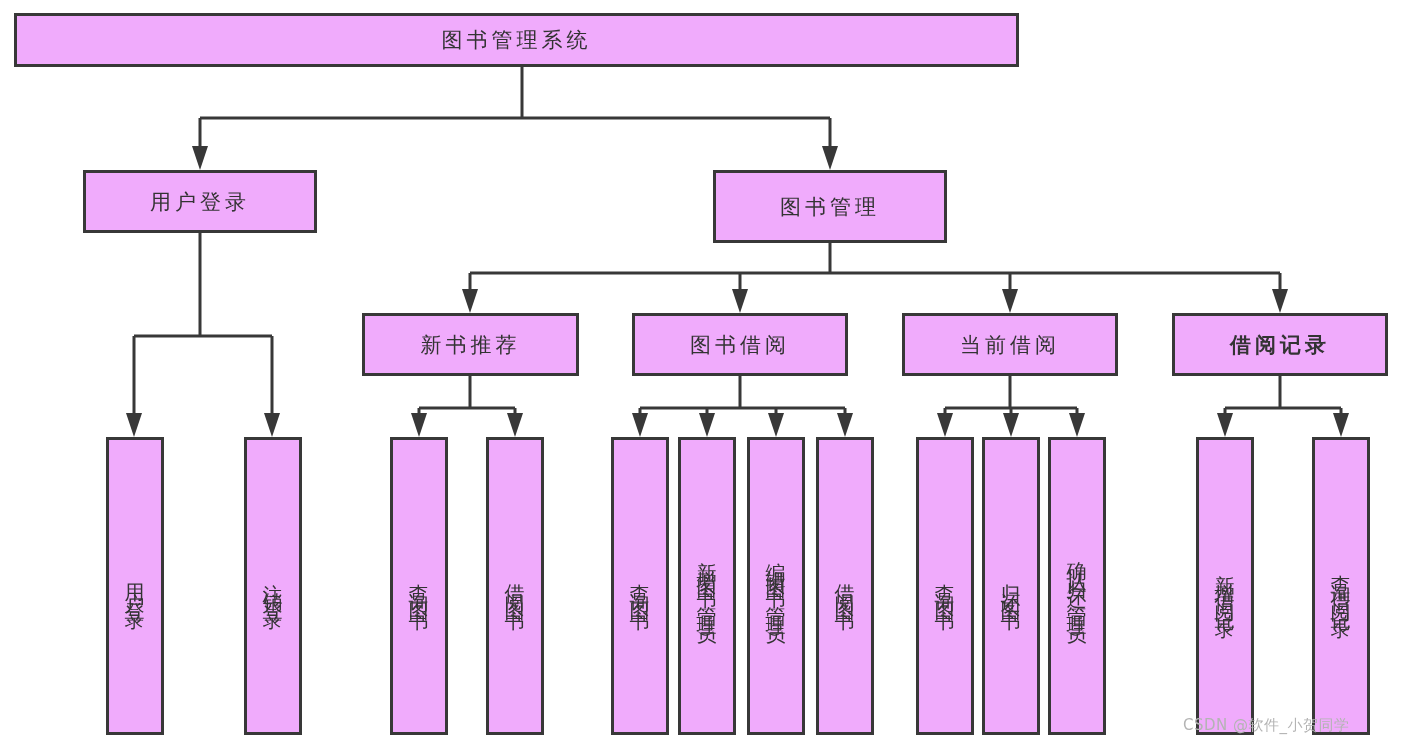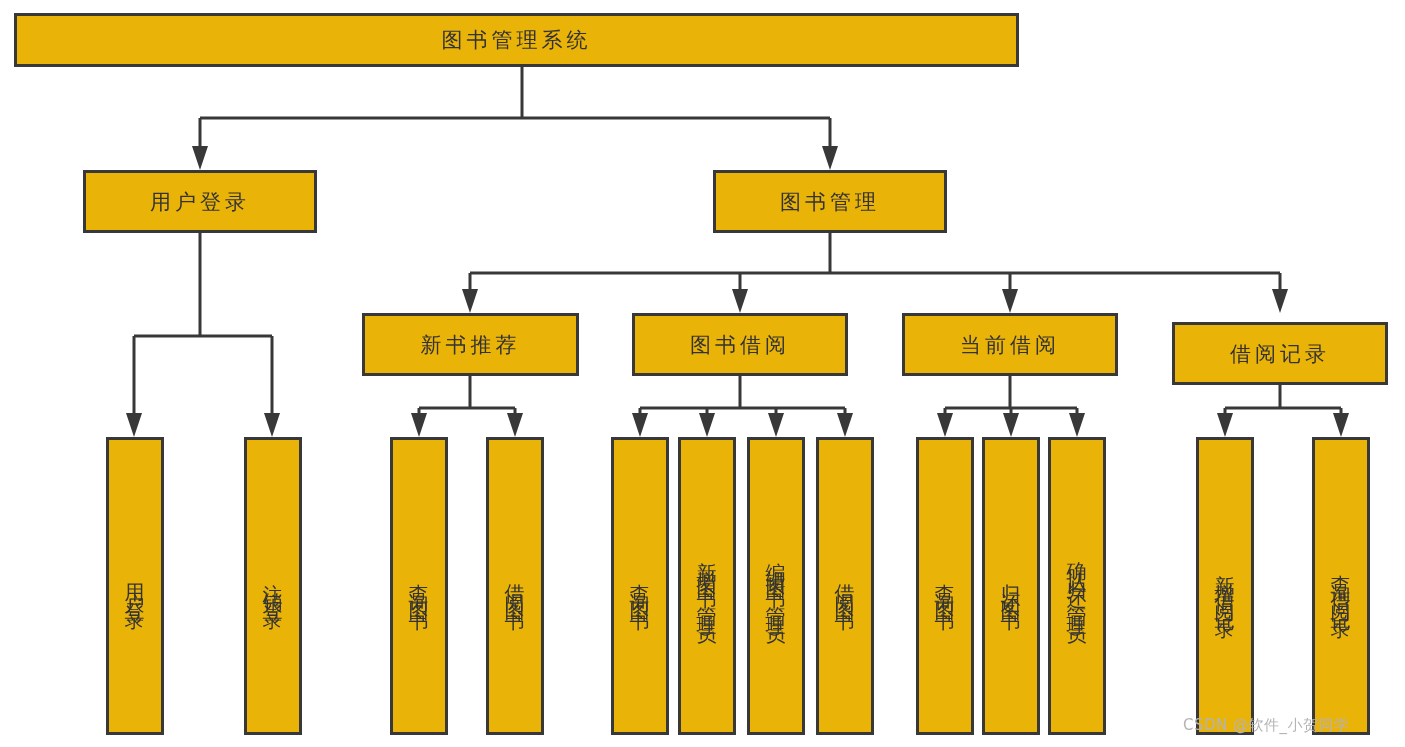--- a/index.html
+++ b/index.html
@@ -27,21 +27,21 @@
     stroke: #383838;
     stroke-width: 3;
   }
   svg.connectors .ah {
     fill: #383838;
     stroke: none;
   }
   .box {
     position: absolute;
     box-sizing: border-box;
-    background: #eab308;
+    background: #f0abfc;
     border: 3px solid #383838;
     display: flex;
     align-items: center;
     justify-content: center;
     z-index: 2;
     color: #333333;
   }
   .box.h span {
     font-size: 21px;
     letter-spacing: 4px;
@@ -111,34 +111,34 @@
     <polygon class="ah" points="1333,413 1349,413 1341,437"></polygon>
   </svg>
 
   <div class="box h" style="left:14px; top:13px; width:1005px; height:54px;">
     <span>图书管理系统</span>
   </div>
 
   <div class="box h" style="left:83px; top:170px; width:234px; height:63px;">
     <span>用户登录</span>
   </div>
-  <div class="box h" style="left:713px; top:170px; width:234px; height:63px;">
+  <div class="box h" style="left:713px; top:170px; width:234px; height:73px;">
     <span>图书管理</span>
   </div>
 
   <div class="box h" style="left:362px; top:313px; width:217px; height:63px;">
     <span>新书推荐</span>
   </div>
   <div class="box h" style="left:632px; top:313px; width:216px; height:63px;">
     <span>图书借阅</span>
   </div>
   <div class="box h" style="left:902px; top:313px; width:216px; height:63px;align-items:center;">
     <span>当前借阅</span>
   </div>
-  <div class="box h" style="left:1172px; top:322px; width:216px; height:63px;">
+  <div class="box h" style="left:1172px; top:313px; width:216px; height:63px;font-weight:bold;">
     <span>借阅记录</span>
   </div>
 
   <div class="box v" style="left:106px; top:437px; width:58px; height:298px;">
     <span>用户登录</span>
   </div>
   <div class="box v" style="left:244px; top:437px; width:58px; height:298px;">
     <span>注销登录</span>
   </div>
   <div class="box v" style="left:390px; top:437px; width:58px; height:298px;">

